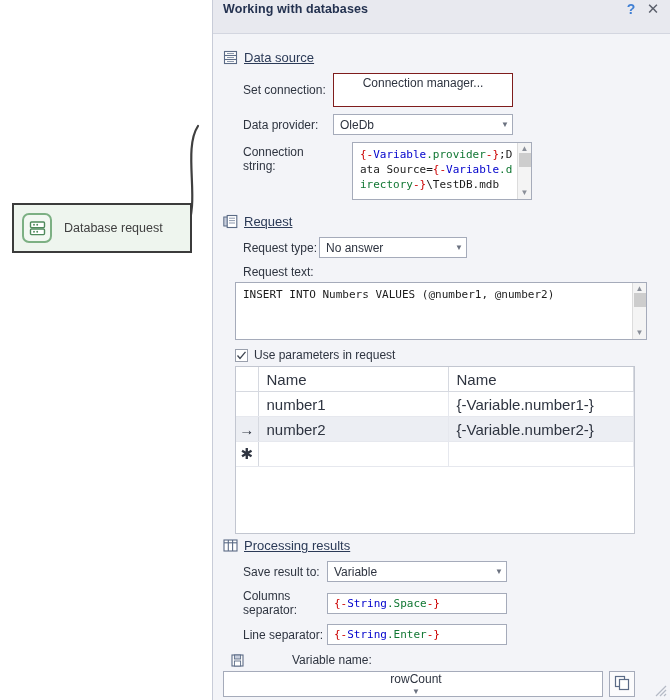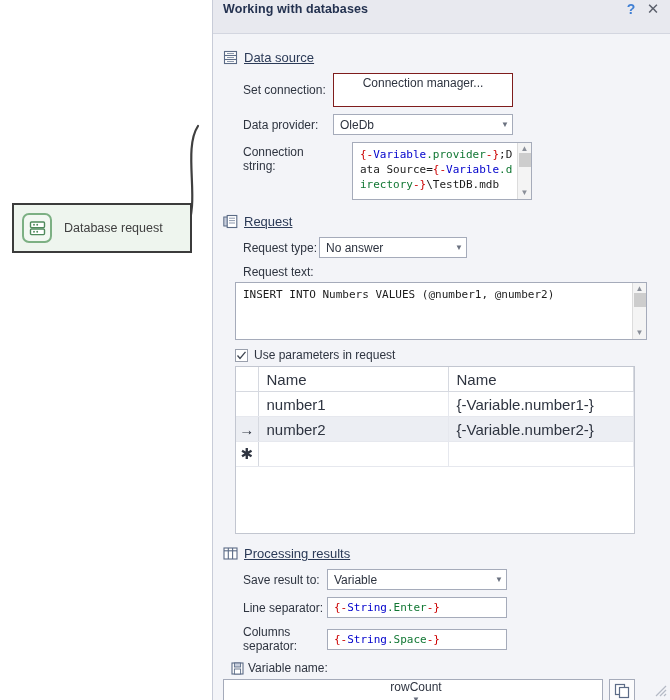--- a/index.html
+++ b/index.html
@@ -149,21 +149,21 @@
         color:#7b8190;border-right:1px solid #d6d9e0 !important;}
   tr.cur td{background:#eceef3;}
   .grid-pad{height:66px;background:#ffffff;}
 
   
   .sep-field{
     height:21px;background:#ffffff;border:1px solid #a5abba;box-sizing:border-box;
     display:flex;align-items:center;padding-left:6px;
     font-family:"DejaVu Sans Mono", monospace;font-size:11px;
   }
-  .vn-head{display:flex;align-items:center;margin:8px 0 4px 8px;}
+  .vn-head{display:flex;align-items:center;margin:8px 0 4px 8px;gap:44px;}
   .vn-row{display:flex;align-items:center;}
   .copy-btn{
     width:26px;height:26px;margin-left:6px;background:#fbfbfc;
     border:1px solid #a5abba;box-sizing:border-box;
     display:flex;align-items:center;justify-content:center;
   }
   #grip{position:absolute;right:4px;bottom:3px;width:12px;height:12px;}
 </style>
 </head>
 <body>
@@ -311,51 +311,51 @@
           <tr>
             <td class="gsel">✱</td>
             <td></td>
             <td></td>
           </tr>
         </tbody>
       </table>
       <div class="grid-pad"></div>
     </div>
 
-    <div class="sec-head" style="margin-top:12px;">
+    <div class="sec-head" style="margin-top:4px;">
       <span class="sec-ico">
         <svg width="15" height="15" viewBox="0 0 15 15" xmlns="http://www.w3.org/2000/svg">
           <rect x="1" y="2" width="13" height="11" fill="#ffffff" stroke="#5b6b86" stroke-width="1.1"></rect>
           <line x1="1" y1="4.8" x2="14" y2="4.8" stroke="#5b6b86" stroke-width="1.1"></line>
           <line x1="5.3" y1="2" x2="5.3" y2="13" stroke="#5b6b86" stroke-width="1.1"></line>
           <line x1="9.6" y1="2" x2="9.6" y2="13" stroke="#5b6b86" stroke-width="1.1"></line>
         </svg>
       </span>
       <span class="sec-title">Processing results</span>
     </div>
 
     <div class="row">
       <span class="lbl w">Save result to:</span>
       <span class="combo" style="width:180px;margin-left:-6px;">
         <span class="cval">Variable</span>
         <span class="caret">▼</span>
       </span>
     </div>
 
     <div class="row">
+      <span class="lbl w">Columns separator:</span>
+      <span class="sep-field" style="width:180px;margin-left:-6px;">
+        <span><span class="k-br">{-</span><span class="k-obj">String</span><span class="k-prop">.Space</span><span class="k-br">-}</span></span>
+      </span>
+    </div>
+
+    <div class="row">
       <span class="lbl w">Line separator:</span>
       <span class="sep-field" style="width:180px;margin-left:-6px;">
         <span><span class="k-br">{-</span><span class="k-obj">String</span><span class="k-prop">.Enter</span><span class="k-br">-}</span></span>
-      </span>
-    </div>
-
-    <div class="row">
-      <span class="lbl w">Columns separator:</span>
-      <span class="sep-field" style="width:180px;margin-left:-6px;">
-        <span><span class="k-br">{-</span><span class="k-obj">String</span><span class="k-prop">.Space</span><span class="k-br">-}</span></span>
       </span>
     </div>
 
     <div class="vn-head">
       <span class="sec-ico" style="width:13px;height:13px;flex:0 0 13px;margin-right:4px;">
         <svg width="13" height="13" viewBox="0 0 13 13" xmlns="http://www.w3.org/2000/svg">
           <rect x="1" y="1" width="11" height="11" fill="#ffffff" stroke="#5b6b86" stroke-width="1.1"></rect>
           <rect x="3.4" y="1" width="6.2" height="4" fill="#c7cedd" stroke="#5b6b86" stroke-width="0.9"></rect>
           <rect x="3.4" y="7" width="6.2" height="5" fill="#ffffff" stroke="#5b6b86" stroke-width="0.9"></rect>
         </svg>

